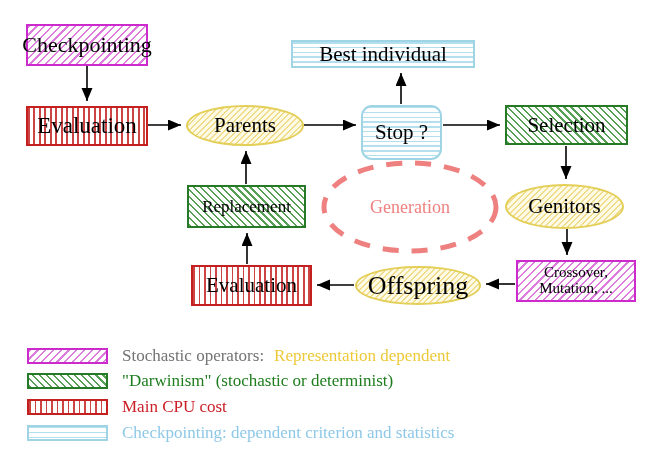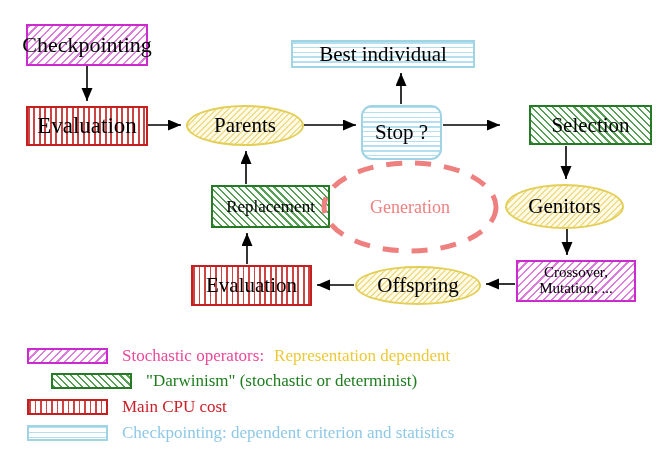--- a/index.html
+++ b/index.html
@@ -12,21 +12,20 @@
     box-sizing:border-box;text-align:center;line-height:1.05;z-index:1;
   }
   
   .hatch-magenta{
     border:2px solid #cc2acc;
     background:repeating-linear-gradient(135deg,#dd7cdd 0,#dd7cdd 1.6px,#ffffff 1.6px,#ffffff 5.5px);
   }
   .hatch-green{
     border:2px solid #267a26;
     background:repeating-linear-gradient(45deg,#55a055 0,#55a055 1.6px,#ffffff 1.6px,#ffffff 5px);
-    margin-left:24px;
   }
   .lines-red{
     border:2px solid #c42020;
     background:repeating-linear-gradient(90deg,#cc4444 0,#cc4444 1.8px,#ffffff 1.8px,#ffffff 5.5px);
   }
   .lines-cyan{
     border:2px solid #9fd4e4;
     background:repeating-linear-gradient(180deg,#b4dfee 0,#b4dfee 1.5px,#ffffff 1.5px,#ffffff 4.8px);
   }
   .hatch-yellow{
@@ -36,21 +35,21 @@
   .ellipse{border-radius:50%;}
   .rounded{border-radius:11px;}
   #arrows{position:absolute;left:0;top:0;z-index:2;pointer-events:none;}
   .gen-label{
     position:absolute;z-index:1;color:#ef8080;display:flex;align-items:center;justify-content:center;
   }
   
   .legend-row{position:absolute;display:flex;align-items:center;z-index:1;}
   .swatch{width:81px;height:16px;box-sizing:border-box;flex:0 0 auto;}
   .legend-text{margin-left:14px;font-size:17px;white-space:nowrap;}
-  .t-magenta{color:#ec4899;}
+  .t-magenta{color:#737373;}
   .t-yellow{color:#edc938;margin-left:10px;}
   .t-green{color:#1e7d1e;}
   .t-red{color:#cc2028;}
   .t-cyan{color:#8ec8e8;}
 </style>
 </head>
 <body>
 
 <div id="stage">
 
@@ -87,21 +86,21 @@
   </div>
 
   <div class="gen-label" style="left:340px;top:193px;width:140px;height:28px;font-size:18px;">
     <span>Generation</span>
   </div>
 
   <div class="node lines-red" style="left:191px;top:265px;width:121px;height:41px;font-size:21px;">
     <span>Evaluation</span>
   </div>
 
-  <div class="node hatch-yellow ellipse" style="left:355px;top:266px;width:126px;height:39px;font-size:21px;">
+  <div class="node hatch-yellow ellipse" style="left:355px;top:266px;width:126px;height:39px;font-size:26px;">
     <span>Offspring</span>
   </div>
 
   <div class="node hatch-magenta" style="left:516px;top:260px;width:120px;height:42px;font-size:15px;flex-direction:column;">
     <span>Crossover,</span>
     <span>Mutation, ...</span>
   </div>
 
   <svg id="arrows" width="662" height="471" viewBox="0 0 662 471">
     <defs>

